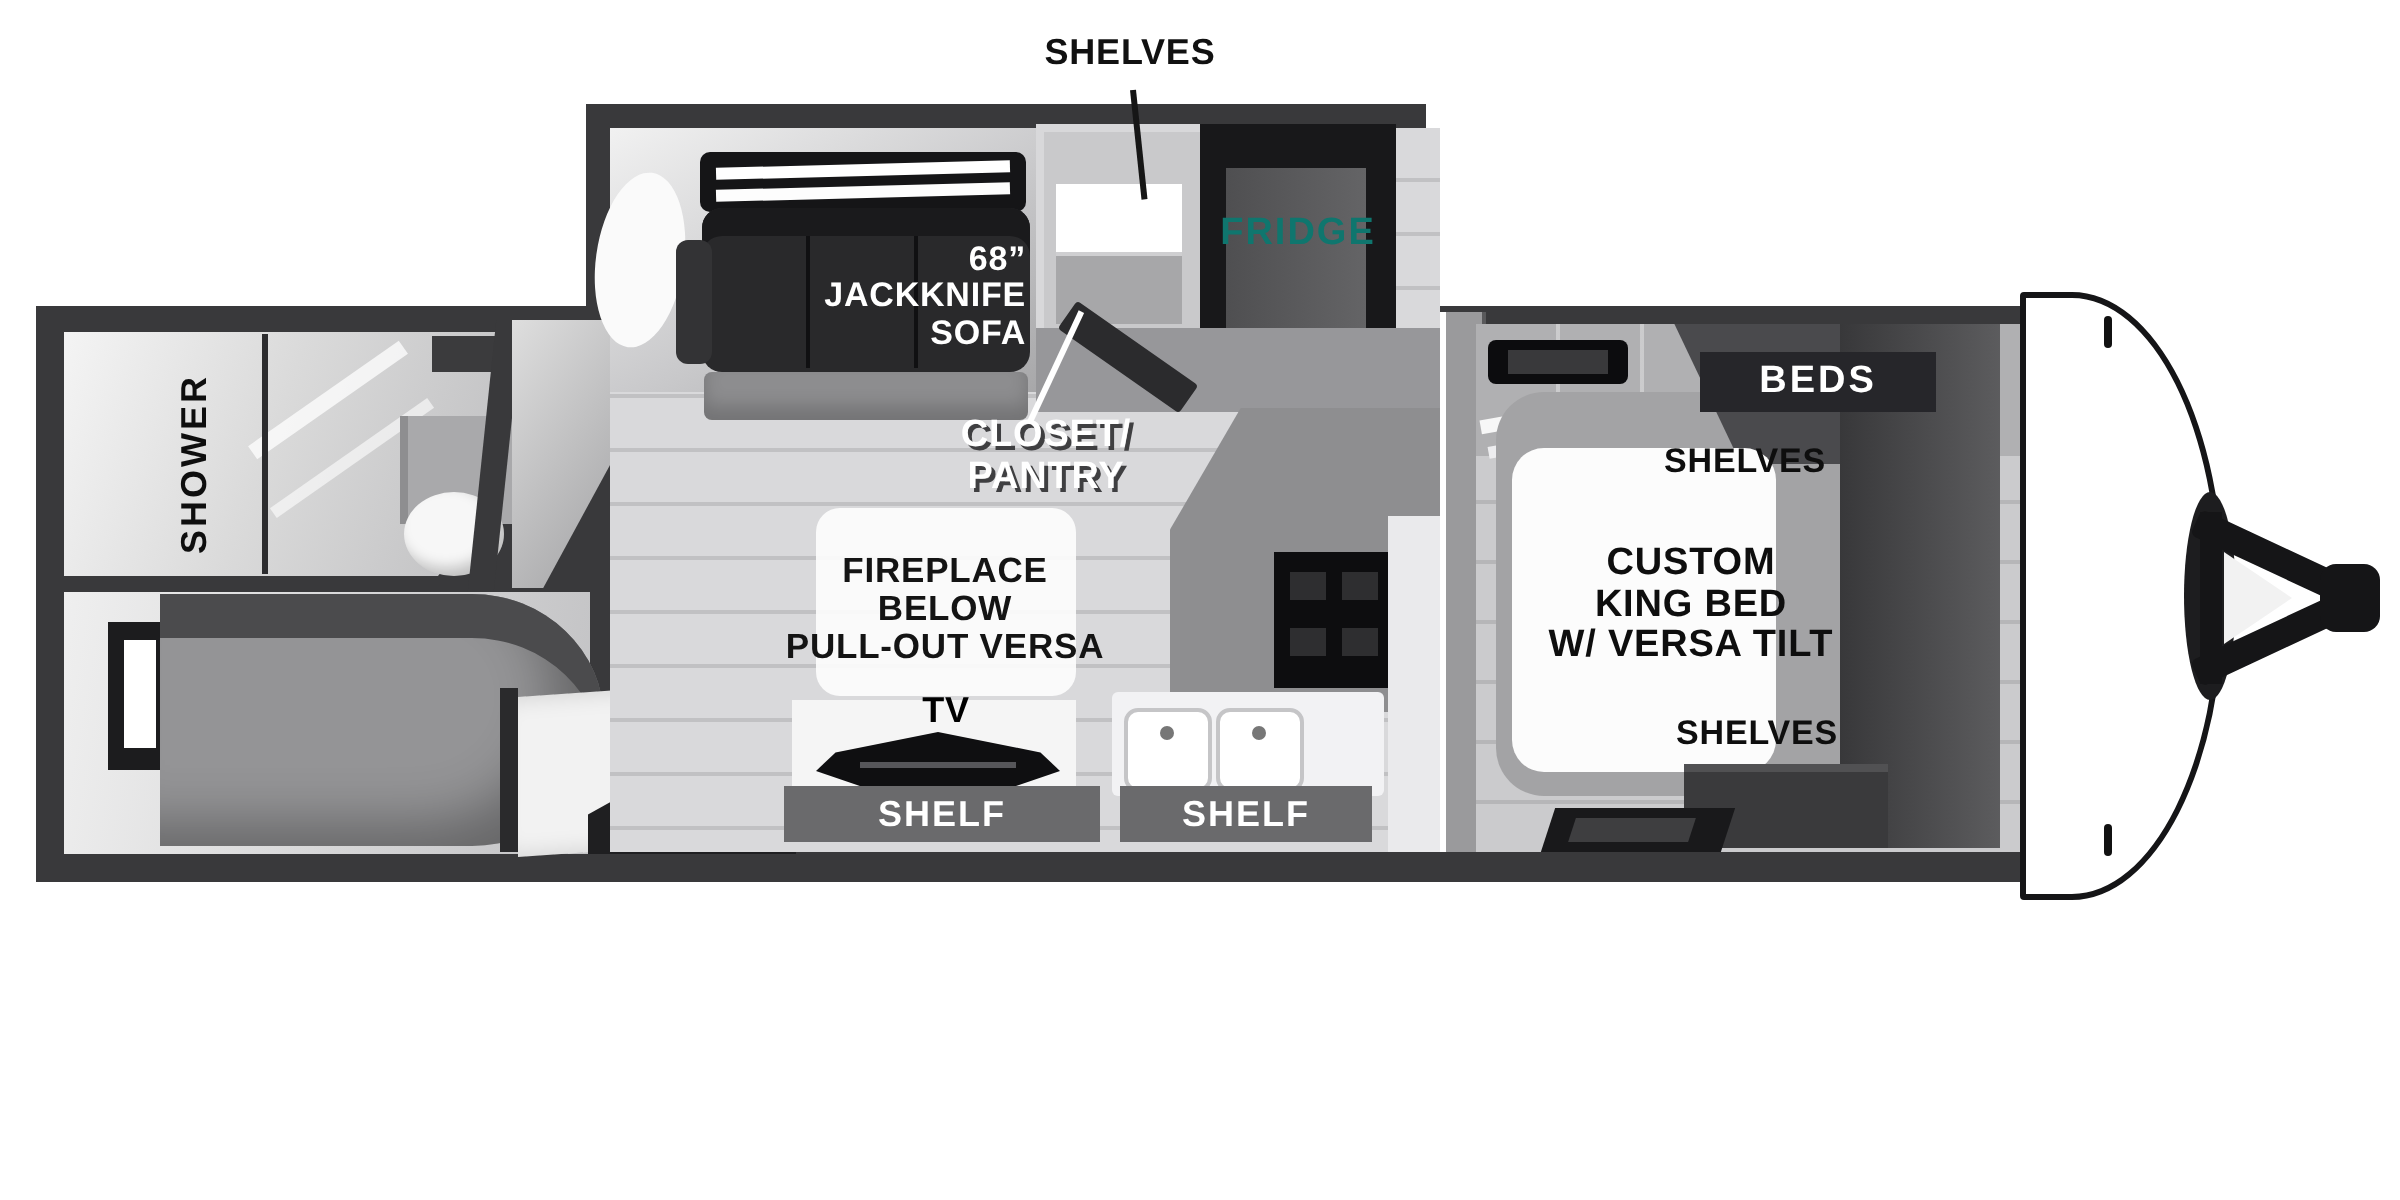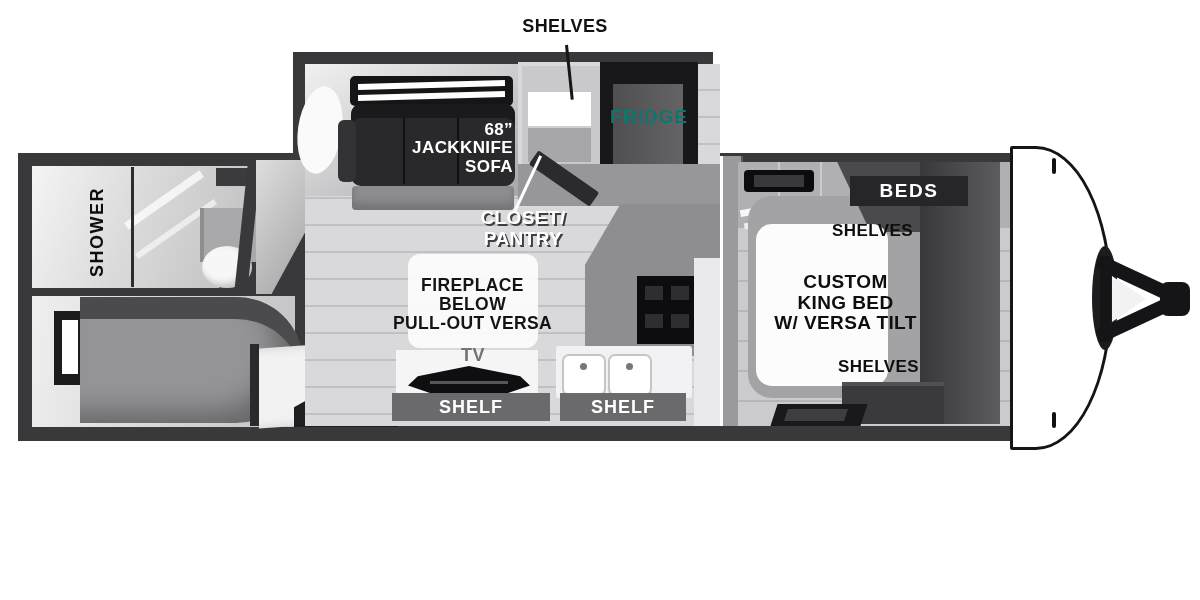--- a/index.html
+++ b/index.html
@@ -78,21 +78,21 @@
   #kitchen-band{left:518px;top:164px;width:203px;height:42px;background:#97979a;}
   #kitchen-gray{left:585px;top:204px;width:136px;height:152px;background:#8e8e90;
     clip-path:polygon(26% 0,100% 0,100% 100%,0 100%,0 40%);}
   #blade{left:527px;top:170px;width:74px;height:17px;background:#2b2b2d;transform:rotate(35deg);border-radius:2px;}
   #fireplace-panel{left:408px;top:254px;width:130px;height:94px;background:rgba(252,252,252,.93);border-radius:12px;}
   #lbl-fireplace{left:390px;top:276px;width:165px;font-size:17.5px;color:#141414;}
   #counter-tv{left:396px;top:350px;width:142px;height:46px;background:#f5f5f5;}
   #tv{left:408px;top:366px;width:122px;height:27px;background:#0f0f11;
     clip-path:polygon(8% 38%,50% 0,92% 38%,100% 72%,82% 100%,18% 100%,0 72%);}
   #tv .line{position:absolute;left:22px;top:15px;width:78px;height:3px;background:#56565a;}
-  #lbl-tv{left:448px;top:346px;width:50px;font-size:18px;color:#737373;}
+  #lbl-tv{left:448px;top:346px;width:50px;font-size:18px;color:#000000;}
   #sink-counter{left:556px;top:346px;width:136px;height:52px;background:#f2f2f4;border-radius:3px;}
   .sink{position:absolute;top:354px;width:40px;height:38px;background:#fff;border:2px solid #c5c5c7;border-radius:7px;}
   #sink1{left:562px;} #sink2{left:608px;}
   .sink .dot{position:absolute;left:16px;top:7px;width:7px;height:7px;border-radius:50%;background:#777;}
   #cooktop{left:637px;top:276px;width:60px;height:68px;background:#0d0d0f;}
   #cooktop i{position:absolute;width:18px;height:14px;background:#2e2e30;}
   #cooktop .b1{left:8px;top:10px;} #cooktop .b2{left:34px;top:10px;}
   #cooktop .b3{left:8px;top:38px;} #cooktop .b4{left:34px;top:38px;}
   #right-counter{left:694px;top:258px;width:26px;height:168px;background:#eaeaec;}
   .shelf-badge{position:absolute;top:393px;height:28px;background:#6a6a6c;color:#fff;font-weight:700;

